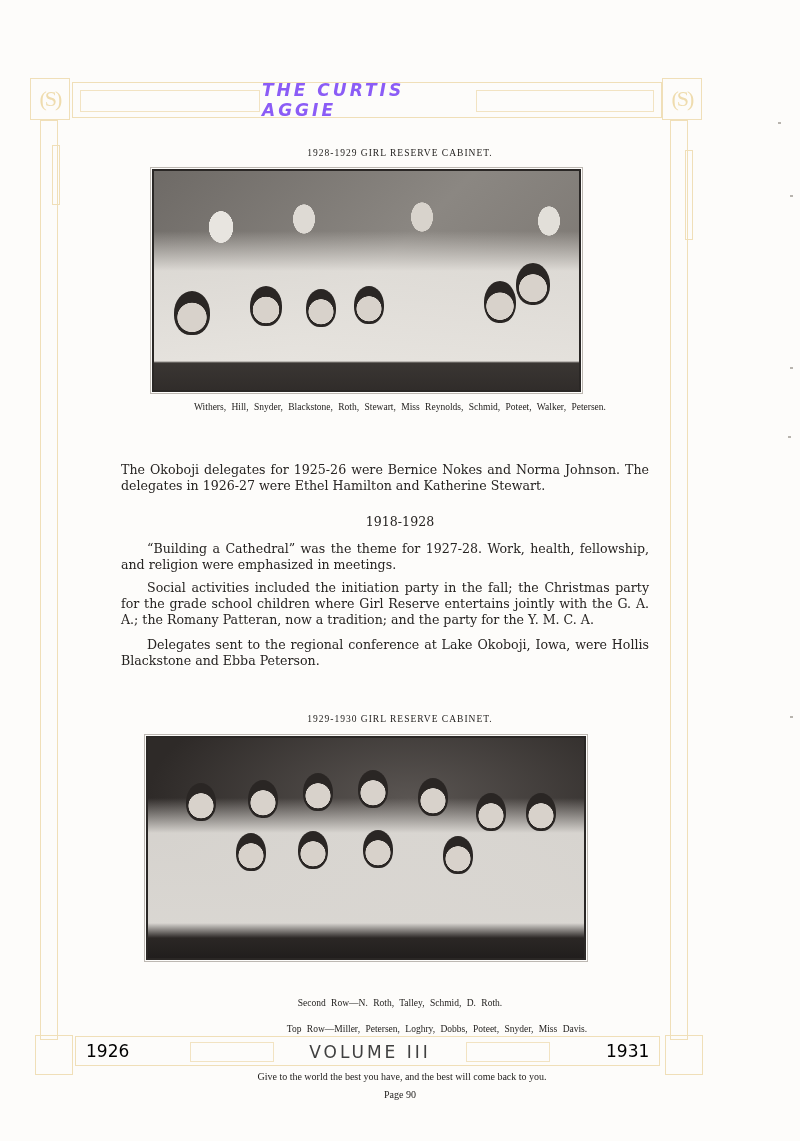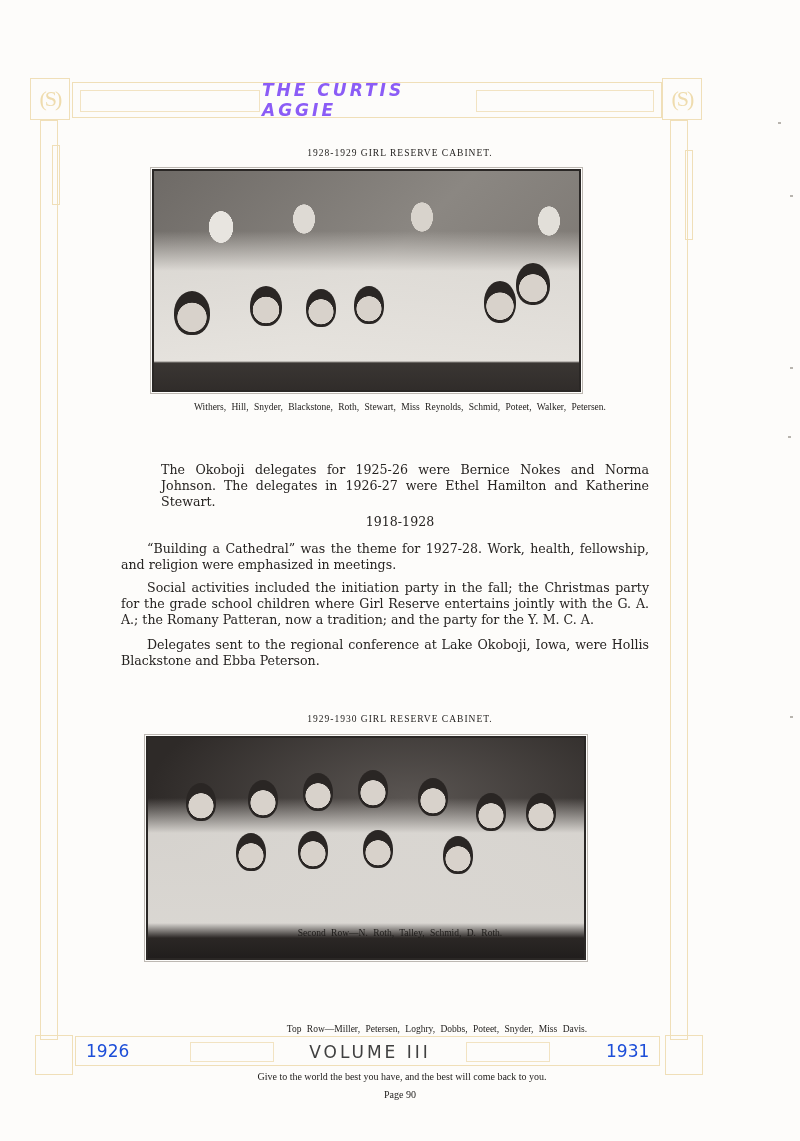--- a/index.html
+++ b/index.html
@@ -25,21 +25,21 @@
     position: absolute; color: #8b5cf6; font-family: "DejaVu Sans", sans-serif;
     font-weight: bold; font-style: italic; letter-spacing: 3px; font-size: 17px;
     display: flex; align-items: center; justify-content: center;
   }
   .vol-title {
     position: absolute; color: #404040; font-family: "DejaVu Sans", sans-serif;
     letter-spacing: 3px; font-size: 17px;
     display: flex; align-items: center; justify-content: center;
   }
   .year-label {
-    position: absolute; color: #1d4ed8; font-family: "DejaVu Sans", sans-serif; font-size: 17px;
+    position: absolute; color: #000000; font-family: "DejaVu Sans", sans-serif; font-size: 17px;
   }
   .caption-title {
     position: absolute; left: 0; width: 800px; text-align: center;
     font-size: 9.5px; letter-spacing: 1px; font-family: "Liberation Serif", serif;
   }
   .photo {
     position: absolute; box-sizing: border-box; border: 2px solid #2a2725;
     outline: 1px solid #bdb8b2; outline-offset: 1px;
   }
   .photo1 {
@@ -119,21 +119,21 @@
   <div class="photo-head" style="left:20px; top:120px; width:36px; height:44px;"></div>
   <div class="photo-head" style="left:96px; top:115px; width:32px; height:40px;"></div>
   <div class="photo-head" style="left:152px; top:118px; width:30px; height:38px;"></div>
   <div class="photo-head" style="left:200px; top:115px; width:30px; height:38px;"></div>
   <div class="photo-head" style="left:330px; top:110px; width:32px; height:42px;"></div>
   <div class="photo-head" style="left:362px; top:92px; width:34px; height:42px;"></div>
 </div>
 <div class="names" style="top:402px;">Withers, Hill, Snyder, Blackstone, Roth, Stewart, Miss Reynolds, Schmid, Poteet, Walker, Petersen.</div>
 
 <div class="body-text" style="top:462px;">
-  <p class="para" style="text-indent:0;margin-left:40px;"><span style="display:inline-block;width:0;"></span><span style="padding-left:0;">The Okoboji delegates for 1925-26 were Bernice Nokes and Norma Johnson. The delegates in 1926-27 were Ethel Hamilton and Katherine Stewart.</span></p>
+  <p class="para" style="text-indent:0;"><span style="display:inline-block;width:0;"></span><span style="padding-left:0;">The Okoboji delegates for 1925-26 were Bernice Nokes and Norma Johnson. The delegates in 1926-27 were Ethel Hamilton and Katherine Stewart.</span></p>
 </div>
 <div class="subhead" style="top:514px;">1918-1928</div>
 <div class="body-text" style="top:541px;">
   <p class="para" style="text-indent:26px;">“Building a Cathedral” was the theme for 1927-28.  Work, health, fellowship, and religion were emphasized in meetings.</p>
 </div>
 <div class="body-text" style="top:580px;">
   <p class="para" style="text-indent:26px;">Social activities included the initiation party in the fall; the Christmas party for the grade school children where Girl Reserve entertains jointly with the G. A. A.; the Romany Patteran, now a tradition; and the party for the Y. M. C. A.</p>
 </div>
 <div class="body-text" style="top:637px;">
   <p class="para" style="text-indent:26px;">Delegates sent to the regional conference at Lake Okoboji, Iowa, were Hollis Blackstone and Ebba Peterson.</p>
@@ -147,21 +147,21 @@
   <div class="photo-head" style="left:210px; top:32px; width:30px; height:38px;"></div>
   <div class="photo-head" style="left:270px; top:40px; width:30px; height:38px;"></div>
   <div class="photo-head" style="left:328px; top:55px; width:30px; height:38px;"></div>
   <div class="photo-head" style="left:378px; top:55px; width:30px; height:38px;"></div>
   <div class="photo-head" style="left:88px; top:95px; width:30px; height:38px;"></div>
   <div class="photo-head" style="left:150px; top:93px; width:30px; height:38px;"></div>
   <div class="photo-head" style="left:215px; top:92px; width:30px; height:38px;"></div>
   <div class="photo-head" style="left:295px; top:98px; width:30px; height:38px;"></div>
 </div>
 <div class="names" style="top:1024px;padding-left:37px;">Top Row—Miller, Petersen, Loghry, Dobbs, Poteet, Snyder, Miss Davis.</div>
-<div class="names" style="top:928px;">Second Row—N. Roth, Talley, Schmid, D. Roth.</div>
+<div class="names" style="top:998px;">Second Row—N. Roth, Talley, Schmid, D. Roth.</div>
 
 <div class="motto">Give to the world the best you have, and the best will come back to you.</div>
 <div class="pagenum">Page 90</div>
 
 <div class="speck" style="left:778px; top:122px;"></div>
 <div class="speck" style="left:790px; top:195px;"></div>
 <div class="speck" style="left:790px; top:367px;"></div>
 <div class="speck" style="left:788px; top:436px;"></div>
 <div class="speck" style="left:790px; top:716px;"></div>
 

